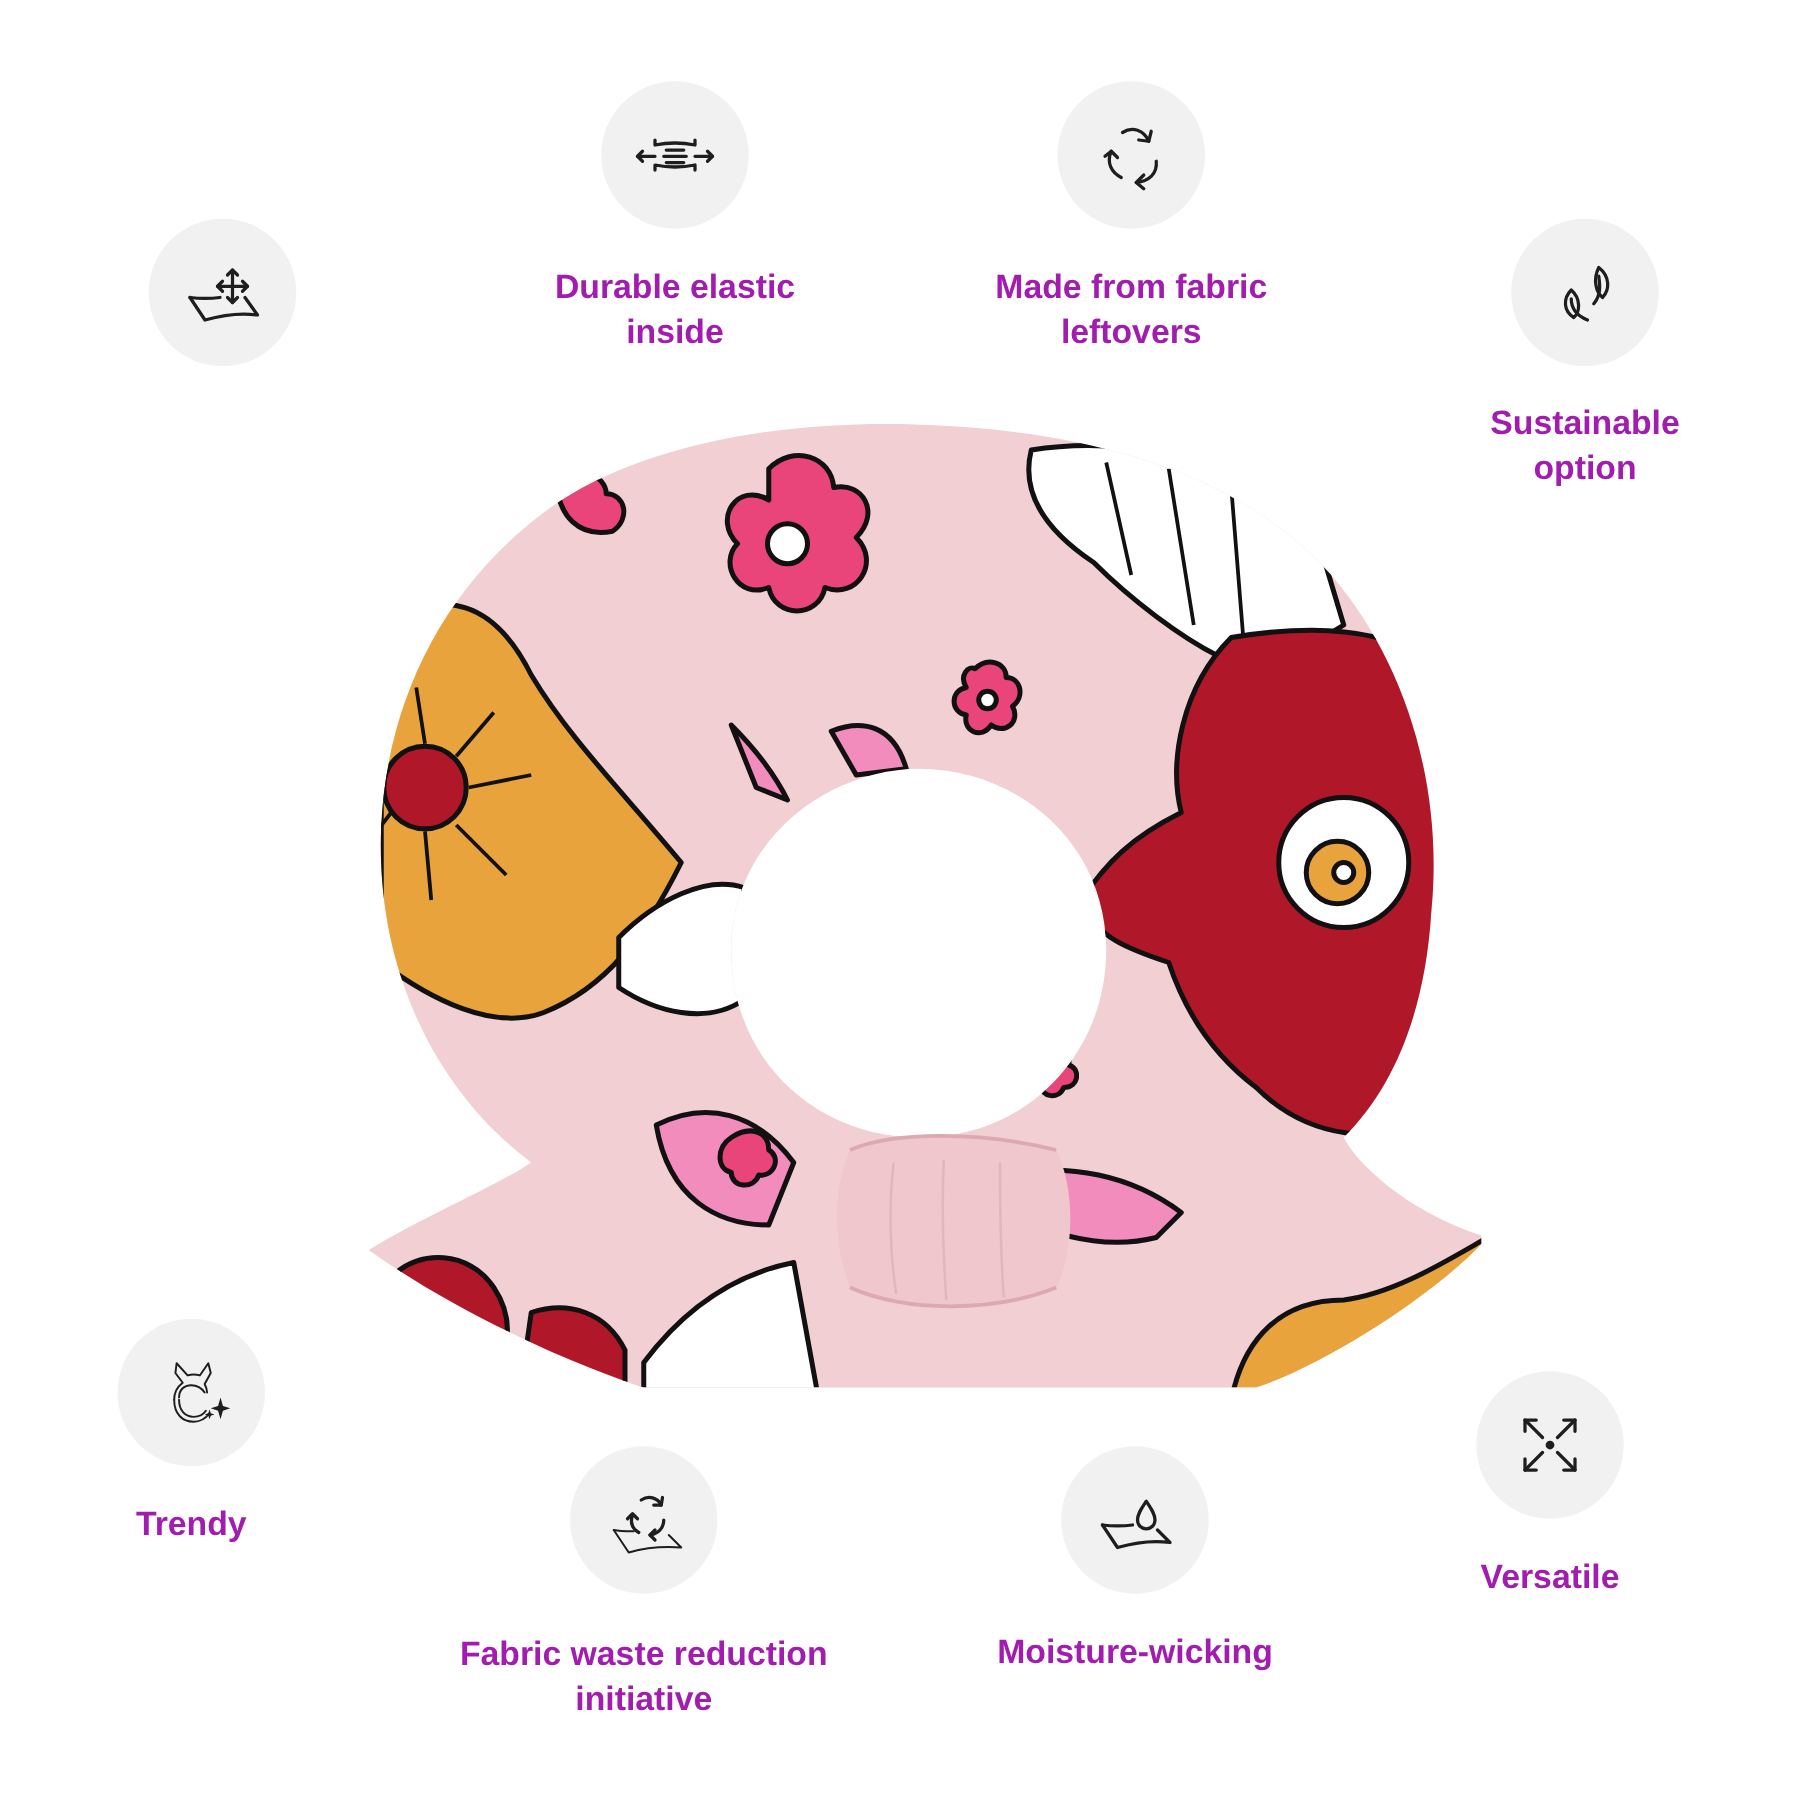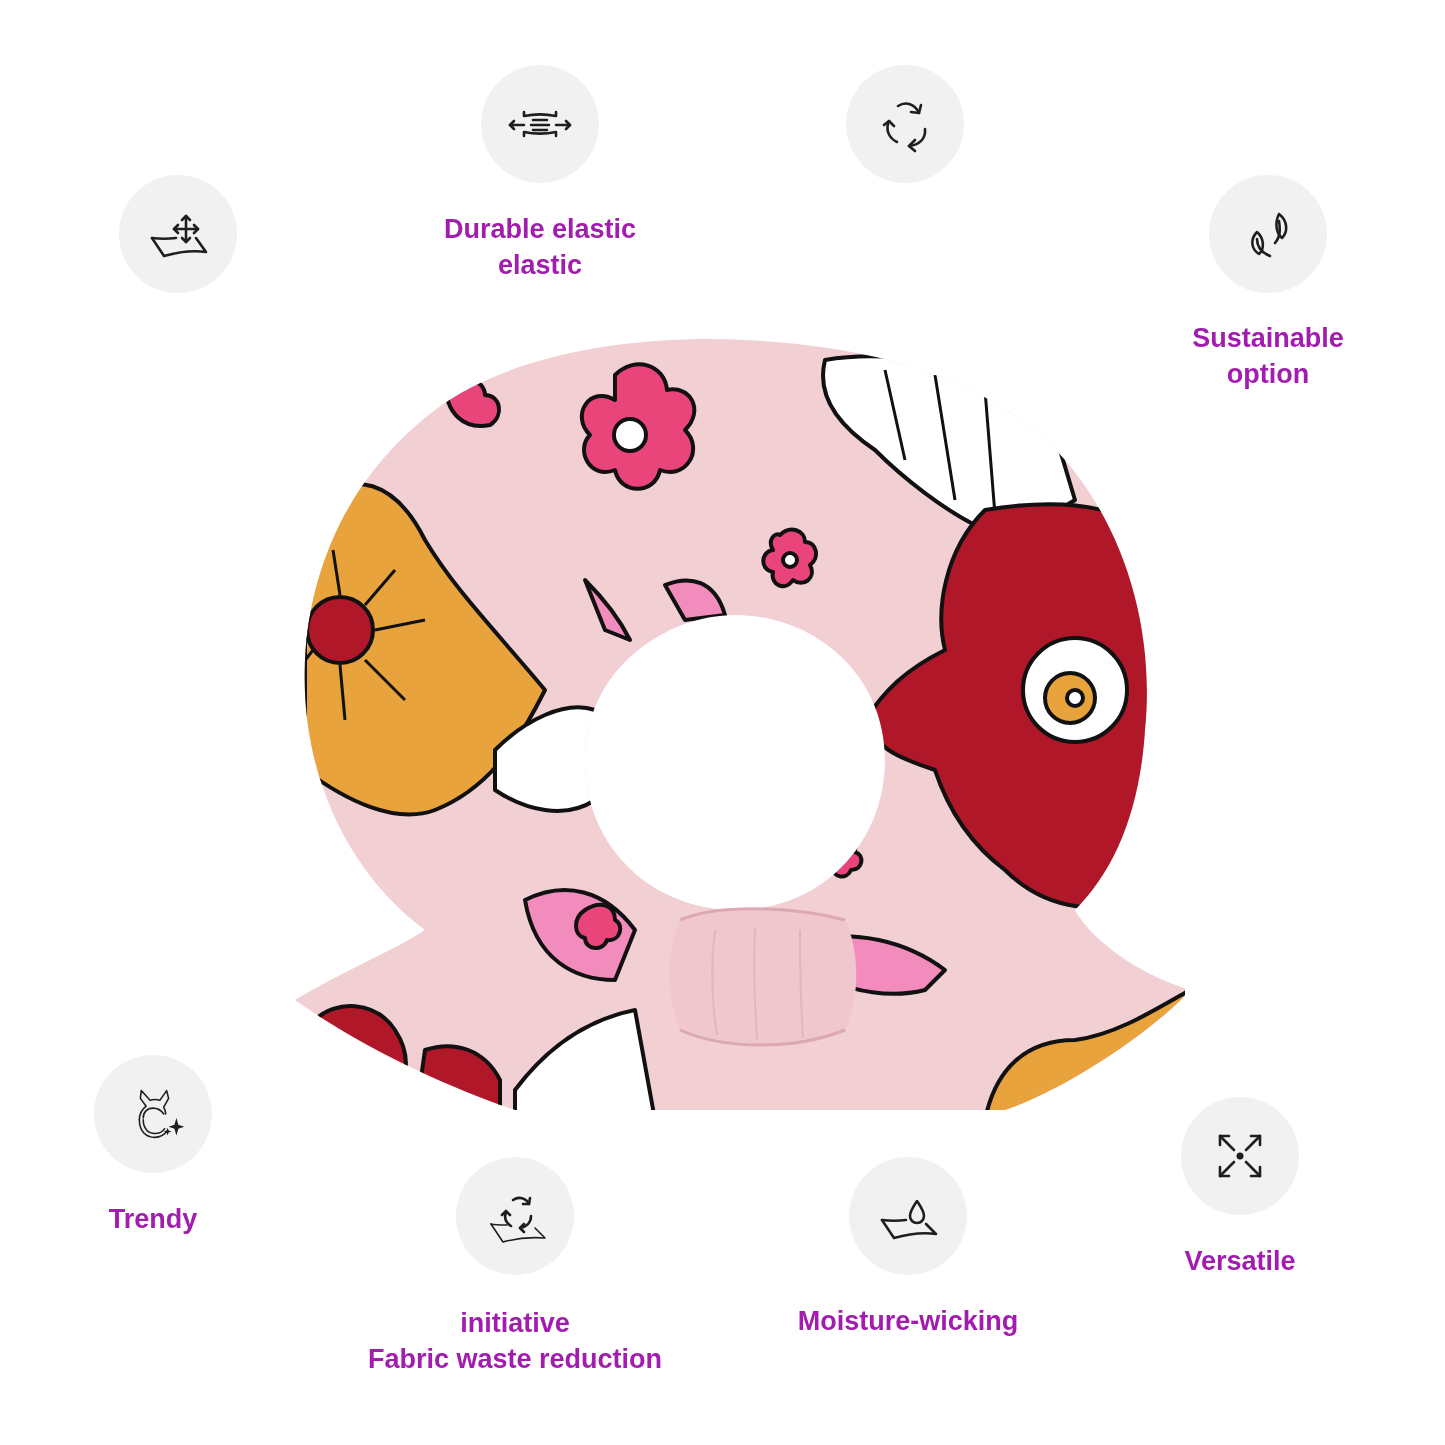--- a/index.html
+++ b/index.html
@@ -45,34 +45,38 @@
     <svg viewBox="0 0 80 80">
       <path d="M24 28 L24 32 C34 30 46 30 56 32 L56 28"></path>
       <path d="M24 52 L24 48 C34 50 46 50 56 48 L56 52"></path>
       <path d="M33 36 L47 36 M31 41 L49 41 M33 46 L47 46"></path>
       <path d="M10 41 L24 41 M56 41 L70 41"></path>
       <path d="M14 37 L10 41 L14 45 M66 37 L70 41 L66 45"></path>
     </svg>
   </div>
   <div class="label" style="margin-top:28px;">
     <span>Durable elastic</span>
-    <span>elastic</span>
+    <span>inside</span>
   </div>
 </div>
 
 <div class="feature" style="left:765px; top:65px; width:280px;">
   <div class="badge">
     <svg viewBox="0 0 80 80">
       <path d="M33 22 C41 17 50 20 54 29"></path>
       <path d="M46 28 L54 29 L56 21"></path>
       <path d="M60 45 C61 55 54 61 44 62"></path>
       <path d="M50 56 L44 62 L50 67"></path>
       <path d="M32 58 C24 54 20 46 24 37"></path>
       <path d="M19 41 L24 37 L29 42"></path>
     </svg>
+  </div>
+  <div class="label" style="margin-top:28px;">
+    <span>Made from fabric</span>
+    <span>leftovers</span>
   </div>
 </div>
 
 <div class="feature" style="left:1148px; top:175px; width:240px;align-items:center;">
   <div class="badge">
     <svg viewBox="0 0 80 80">
       <path d="M51 20 C60 27 60 38 54 44 C49 40 46 30 51 20 Z"></path>
       <path d="M51 27 C52 34 53 42 47 49"></path>
       <path d="M29 38 C22 45 23 55 31 60 C36 56 37 45 29 38 Z"></path>
       <path d="M29 45 C29 52 32 58 42 62"></path>
@@ -107,22 +111,22 @@
       <path style="stroke-width:1.6" d="M16 48 L28 66 C42 62 56 61 70 62 L60 52"></path>
       <path d="M38 24 C44 20 51 22 54 28"></path>
       <path d="M48 28 L54 28 L55 22"></path>
       <path d="M56 40 C56 47 51 51 45 52"></path>
       <path d="M49 48 L45 52 L49 56"></path>
       <path d="M36 50 C31 47 29 42 31 36"></path>
       <path d="M27 39 L31 35 L35 39"></path>
     </svg>
   </div>
   <div class="label" style="margin-top:30px;">
+    <span>Fabric waste reduction</span>
     <span>initiative</span>
-    <span>Fabric waste reduction</span>
   </div>
 </div>
 
 <div class="feature" style="left:768px; top:1157px; width:280px;">
   <div class="badge">
     <svg viewBox="0 0 80 80">
       <path d="M14 44 C22 45 30 45 38 44"></path>
       <path d="M14 44 L26 62 C40 58 54 56 68 58 L58 48"></path>
       <path d="M49 25 C45 31 42 35 42 40 C42 44 45 47 49 47 C53 47 56 44 56 40 C56 35 53 31 49 25 Z"></path>
     </svg>

